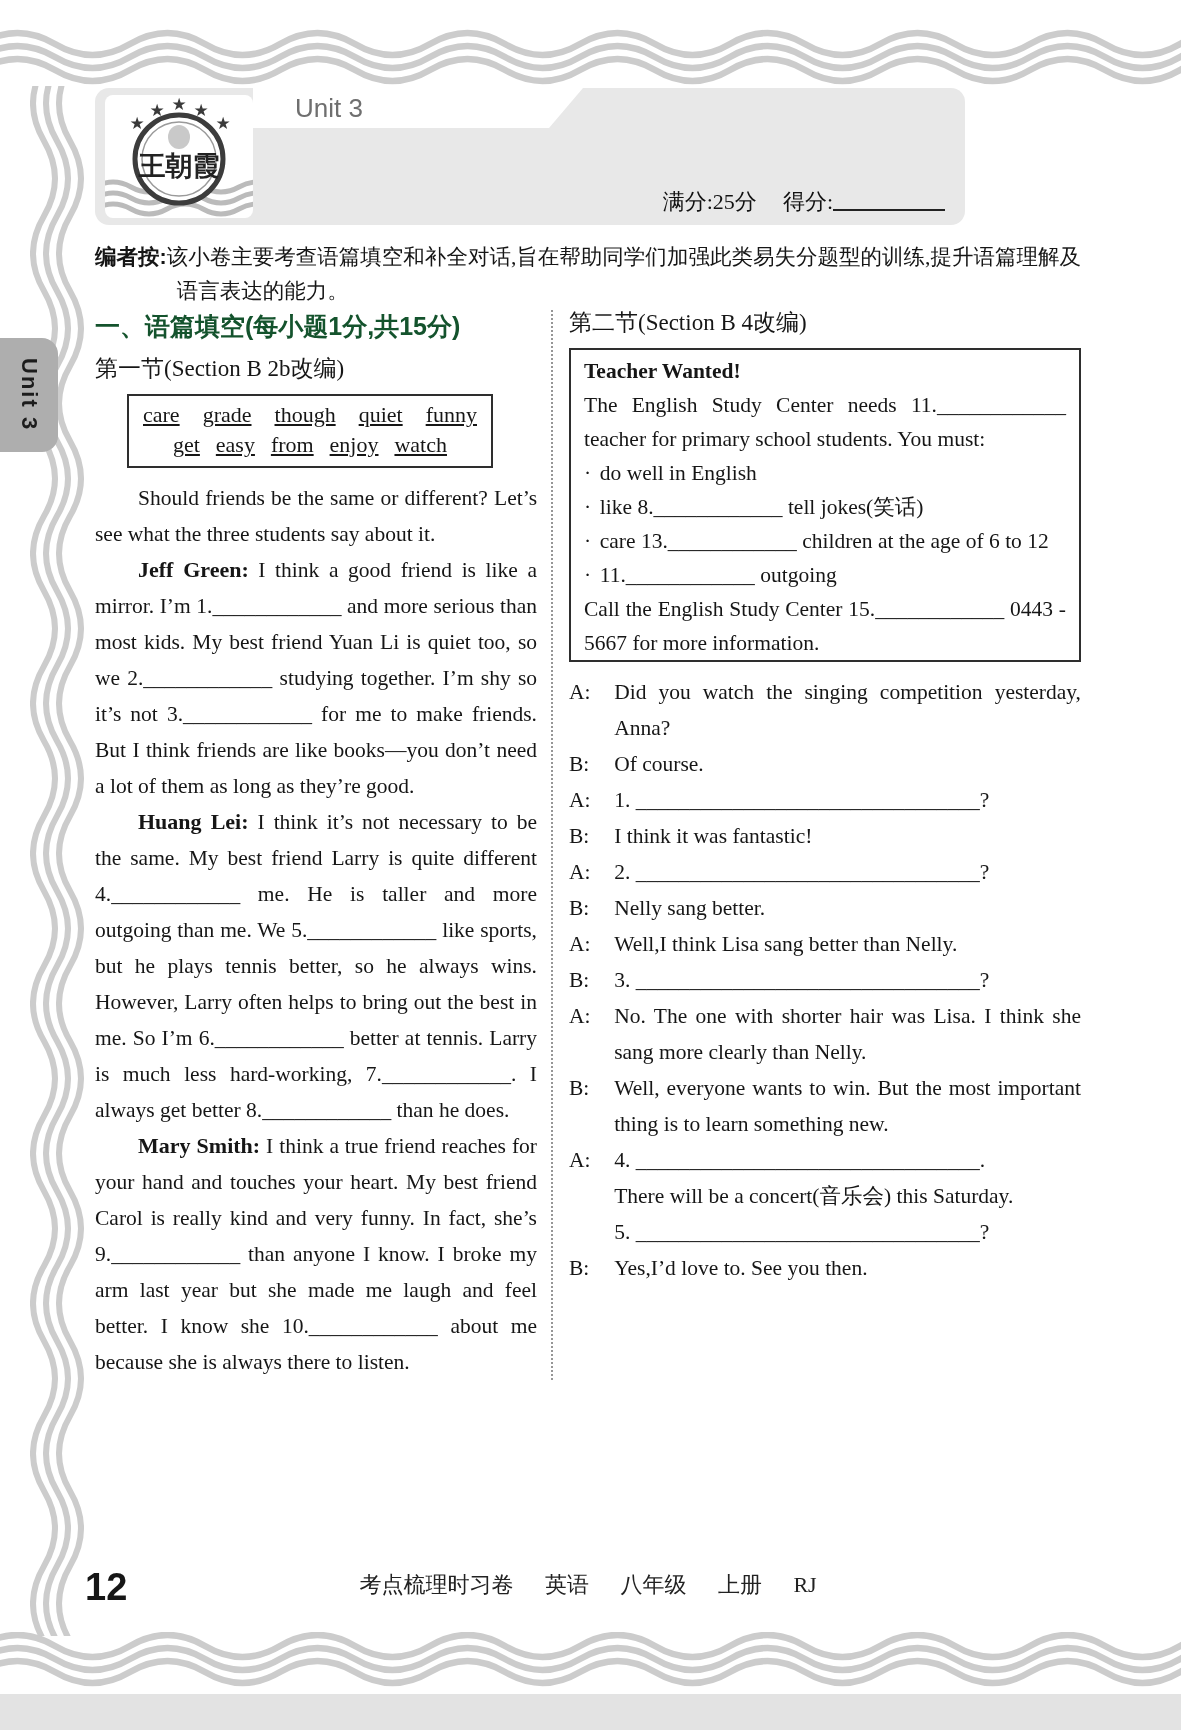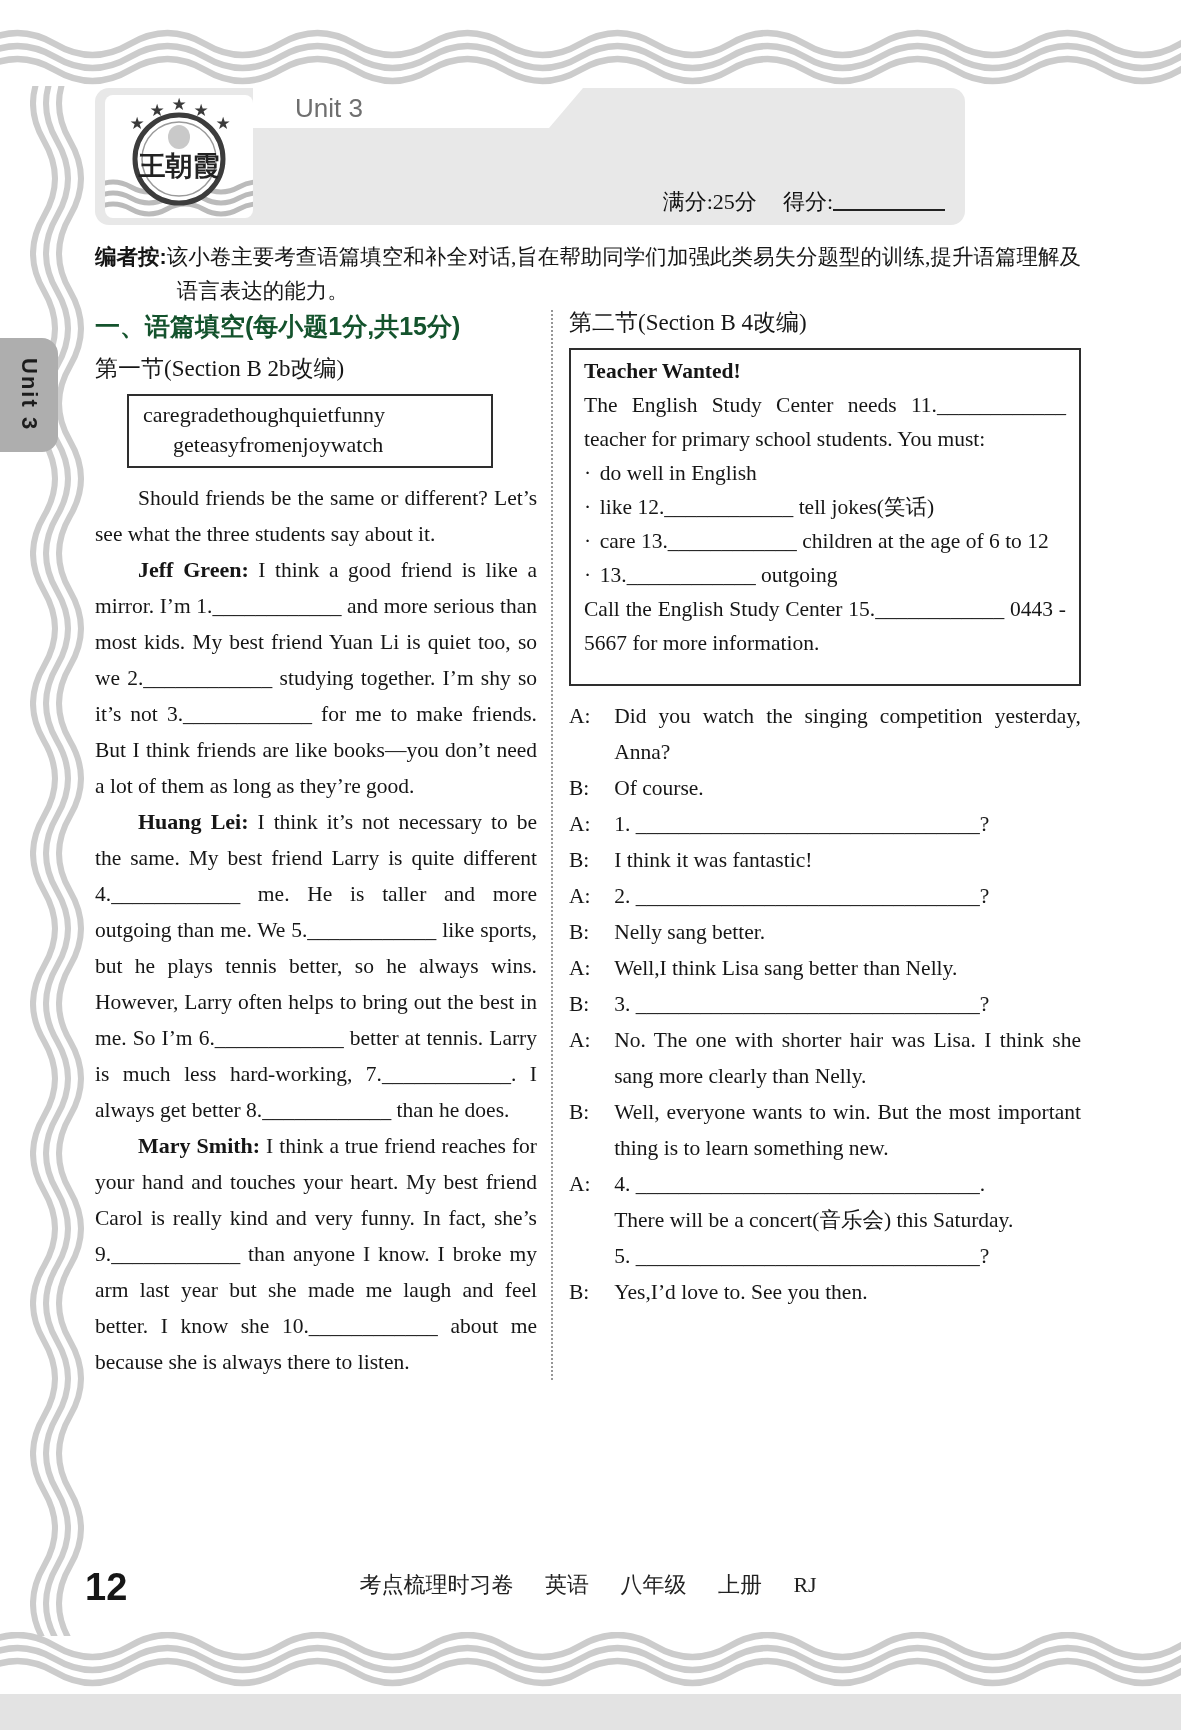--- a/index.html
+++ b/index.html
@@ -74,29 +74,29 @@
     font:bold 25px "Liberation Sans",sans-serif;color:#14532d;
     margin:4px 0 8px;line-height:36px;
   }
   .sec-title.hang{padding-left:1.6em;text-indent:-1.6em;}
   .subhead{font-size:23px;margin:2px 0 8px;line-height:34px;}
   
   .wordbox{
     border:2px solid #2e2e2e;margin:4px 44px 12px 32px;padding:6px 14px 8px;
     font-size:22px;
   }
-  .wb-row{display:flex;justify-content:flex-start;}
+  .wb-row{display:flex;justify-content:space-between;text-decoration:underline;}
   .wb-row.inset{padding:0 30px;margin-top:4px;}
   
   .body-p{
     font-size:21.5px;line-height:36px;text-align:justify;margin:0;text-indent:2em;
   }
   .body-p b{font-size:22px;}
   
-  .tw-box{border:2px solid #2e2e2e;padding:4px 13px 24px;margin:6px 0 12px;}
+  .tw-box{border:2px solid #2e2e2e;padding:4px 13px 0;margin:6px 0 12px;}
   .tw-title{text-align:center;font-weight:bold;font-size:24px;line-height:38px;margin:0;}
   .tw-box p{font-size:21.5px;line-height:34px;text-align:justify;margin:0;}
   .bullet{
     font-size:21.5px;line-height:34px;text-align:left;
     padding-left:1.15em;text-indent:-1.15em;
   }
   .bullet .dot{margin-right:0.4em;}
   
   .dline{display:flex;font-size:21.5px;line-height:36px;}
   .dsp{flex:none;width:2.1em;}
@@ -203,23 +203,23 @@
 
   <div class="divider"></div>
 
   <div class="col-right">
     <div class="subhead">第二节(Section B 4改编)</div>
 
     <div class="tw-box">
       <p class="tw-title">Teacher Wanted!</p>
       <p>The English Study Center needs 11.____________ teacher for primary school students. You must:</p>
       <div class="bullet"><span class="dot">·</span><span>do well in English</span></div>
-      <div class="bullet"><span class="dot">·</span><span>like 12.____________ tell jokes(笑话)</span></div>
+      <div class="bullet"><span class="dot">·</span><span>like 8.____________ tell jokes(笑话)</span></div>
       <div class="bullet"><span class="dot">·</span><span>care 13.____________ children at the age of 6 to 12</span></div>
-      <div class="bullet"><span class="dot">·</span><span>13.____________ outgoing</span></div>
+      <div class="bullet"><span class="dot">·</span><span>11.____________ outgoing</span></div>
       <p>Call the English Study Center 15.____________ 0443 - 5667 for more information.</p>
     </div>
 
 
     <div class="dline">
         <span class="dsp">A:</span>
         <span class="dtx">Did you watch the singing competition yesterday, Anna?</span>
       </div>
     <div class="dline">
         <span class="dsp">B:</span>

